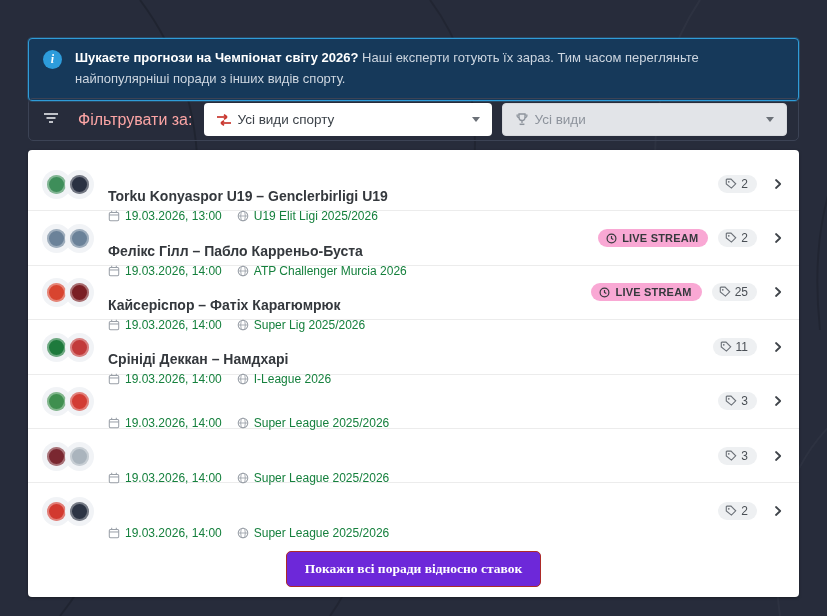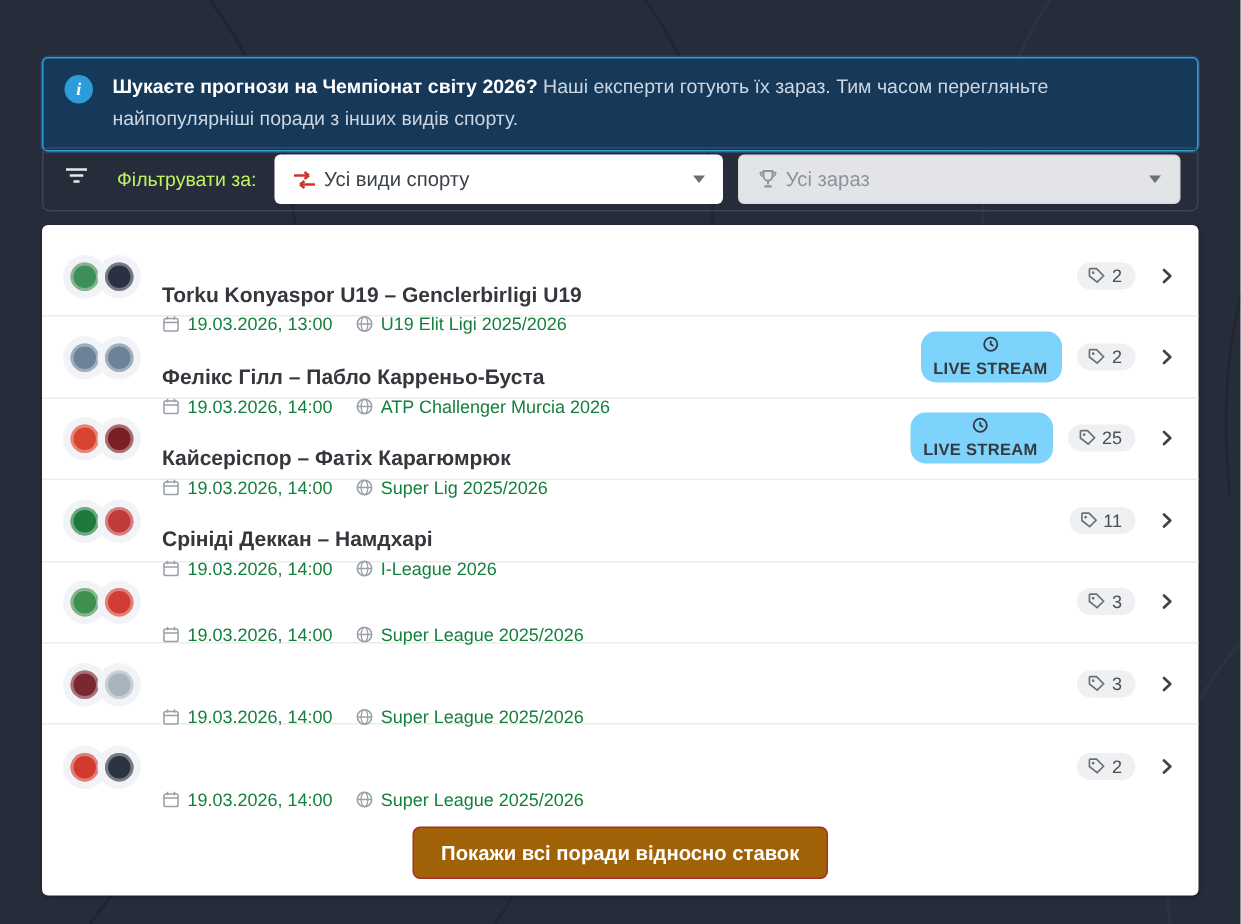--- a/index.html
+++ b/index.html
@@ -32,21 +32,21 @@
   .banner-text { font-size:13px; line-height:1.6; color:#cdd6e0; }
   .banner-text b { color:#fff; }
 
   
   .filterbar {
     position:absolute; left:28px; top:98px; width:771px; height:43px;
     border:1px solid #3c4355; border-radius:5px;
     display:flex; align-items:center; padding:0 11px;
   }
   .filter-lines-icon { margin:0 6px 0 2px; flex:0 0 auto; }
-  .filter-label { font-size:13px; color:#bef264; margin:0 12px 0 12px; white-space:nowrap; }
+  .filter-label { font-size:16px; color:#fca5a5; margin:0 12px 0 12px; white-space:nowrap; }
   .dd {
     height:33px; border-radius:4px; display:flex; align-items:center;
     padding:0 12px; gap:5px; cursor:pointer;
   }
   .dd-sport { width:311px; background:#ffffff; margin-right:10px; }
   .dd-league { width:307px; background:#e2e4e8; border:1px solid #d7d9dd; }
   .dd-text { font-size:13.5px; color:#3c4249; flex:1 1 auto; white-space:nowrap; }
   .dd-league .dd-text { color:#8d939c; }
   .caret { width:0; height:0; border-left:4px solid transparent; border-right:4px solid transparent; border-top:5px solid #6b7077; flex:0 0 auto; }
 
@@ -73,38 +73,38 @@
   .logo-mark { width:19px; height:19px; border-radius:50%; box-shadow:inset 0 0 0 2px rgba(255,255,255,.35); }
   .match-main { flex:1 1 auto; min-width:0;margin-top:44px; }
   .match-title { font-size:14px; font-weight:bold; color:#34383d; margin-bottom:5px; white-space:nowrap; }
   .match-meta { display:flex; align-items:center; gap:5px; font-size:12px; color:#15803d; white-space:nowrap; }
   .meta-icon { color:#9aa0a8; display:inline-flex; flex:0 0 auto; }
   .meta-sep { width:5px; }
 
   .row-right { display:flex; align-items:center; gap:10px; flex:0 0 auto; }
   .live-badge {
     display:flex; align-items:center; gap:5px;
-    background:#7dd3fc; color:#36393d;
+    background:#f9a8d4; color:#36393d;
     font-size:11px; font-weight:bold; letter-spacing:.2px;
-    border-radius:10px; padding:3px 10px 3px 8px; white-space:nowrap;flex-direction:column;
+    border-radius:10px; padding:3px 10px 3px 8px; white-space:nowrap;
   }
   .tips-pill {
     display:flex; align-items:center; gap:4px;
     background:#eef0f2; border-radius:10px; padding:2px 9px 2px 7px;
     font-size:12px; color:#4a4f55;
   }
   .chevron { color:#3f444a; display:flex; margin-left:4px; }
 
   
   .footer-btn-wrap { display:flex; justify-content:center; margin-top:13px; }
   .show-all-btn {
-    background:#a16207; border:1px solid #ad2b28; border-radius:5px;
+    background:#6d28d9; border:1px solid #ad2b28; border-radius:5px;
     color:#fff; font-weight:bold; font-size:13.5px;
     padding:9px 18px; cursor:pointer;
-    font-family:Liberation Sans, sans-serif;
+    font-family:Liberation Serif, serif;
   }
 </style>
 </head>
 <body>
 
 <svg class="bg-decor" width="827" height="616" viewBox="0 0 827 616">
   <path d="M140 0 Q 230 120 180 300" stroke="rgba(0,0,0,0.18)" stroke-width="2" fill="none"></path>
   <path d="M430 0 Q 490 80 470 200" stroke="rgba(0,0,0,0.15)" stroke-width="2" fill="none"></path>
   <path d="M700 0 Q 640 90 660 220" stroke="rgba(255,255,255,0.03)" stroke-width="2" fill="none"></path>
   <path d="M60 616 Q 120 540 110 470" stroke="rgba(0,0,0,0.18)" stroke-width="2" fill="none"></path>
@@ -146,21 +146,21 @@
 
   <div class="dd dd-league">
     <span style="display:inline-flex">
       <svg width="14" height="15" viewBox="0 0 14 15">
         <path d="M4 2 h6 v3.5 a3 3 0 0 1 -6 0 z" fill="none" stroke="#8d939c" stroke-width="1.3"></path>
         <path d="M4 3 h-2 a2.2 2.2 0 0 0 2.2 2.6 M10 3 h2 a2.2 2.2 0 0 1 -2.2 2.6" fill="none" stroke="#8d939c" stroke-width="1.1"></path>
         <line x1="7" y1="8.7" x2="7" y2="11" stroke="#8d939c" stroke-width="1.3"></line>
         <line x1="4.6" y1="12.3" x2="9.4" y2="12.3" stroke="#8d939c" stroke-width="1.5"></line>
       </svg>
     </span>
-    <span class="dd-text">Усі зараз</span>
+    <span class="dd-text">Усі види</span>
     <span class="caret"></span>
   </div>
 </div>
 
 <div class="card">
   <div id="match-list">
   <div class="match-row">
     <div class="logos">
       <span class="logo-circle l1">
         <span class="logo-mark" style="background: rgb(62, 142, 90);"></span>

